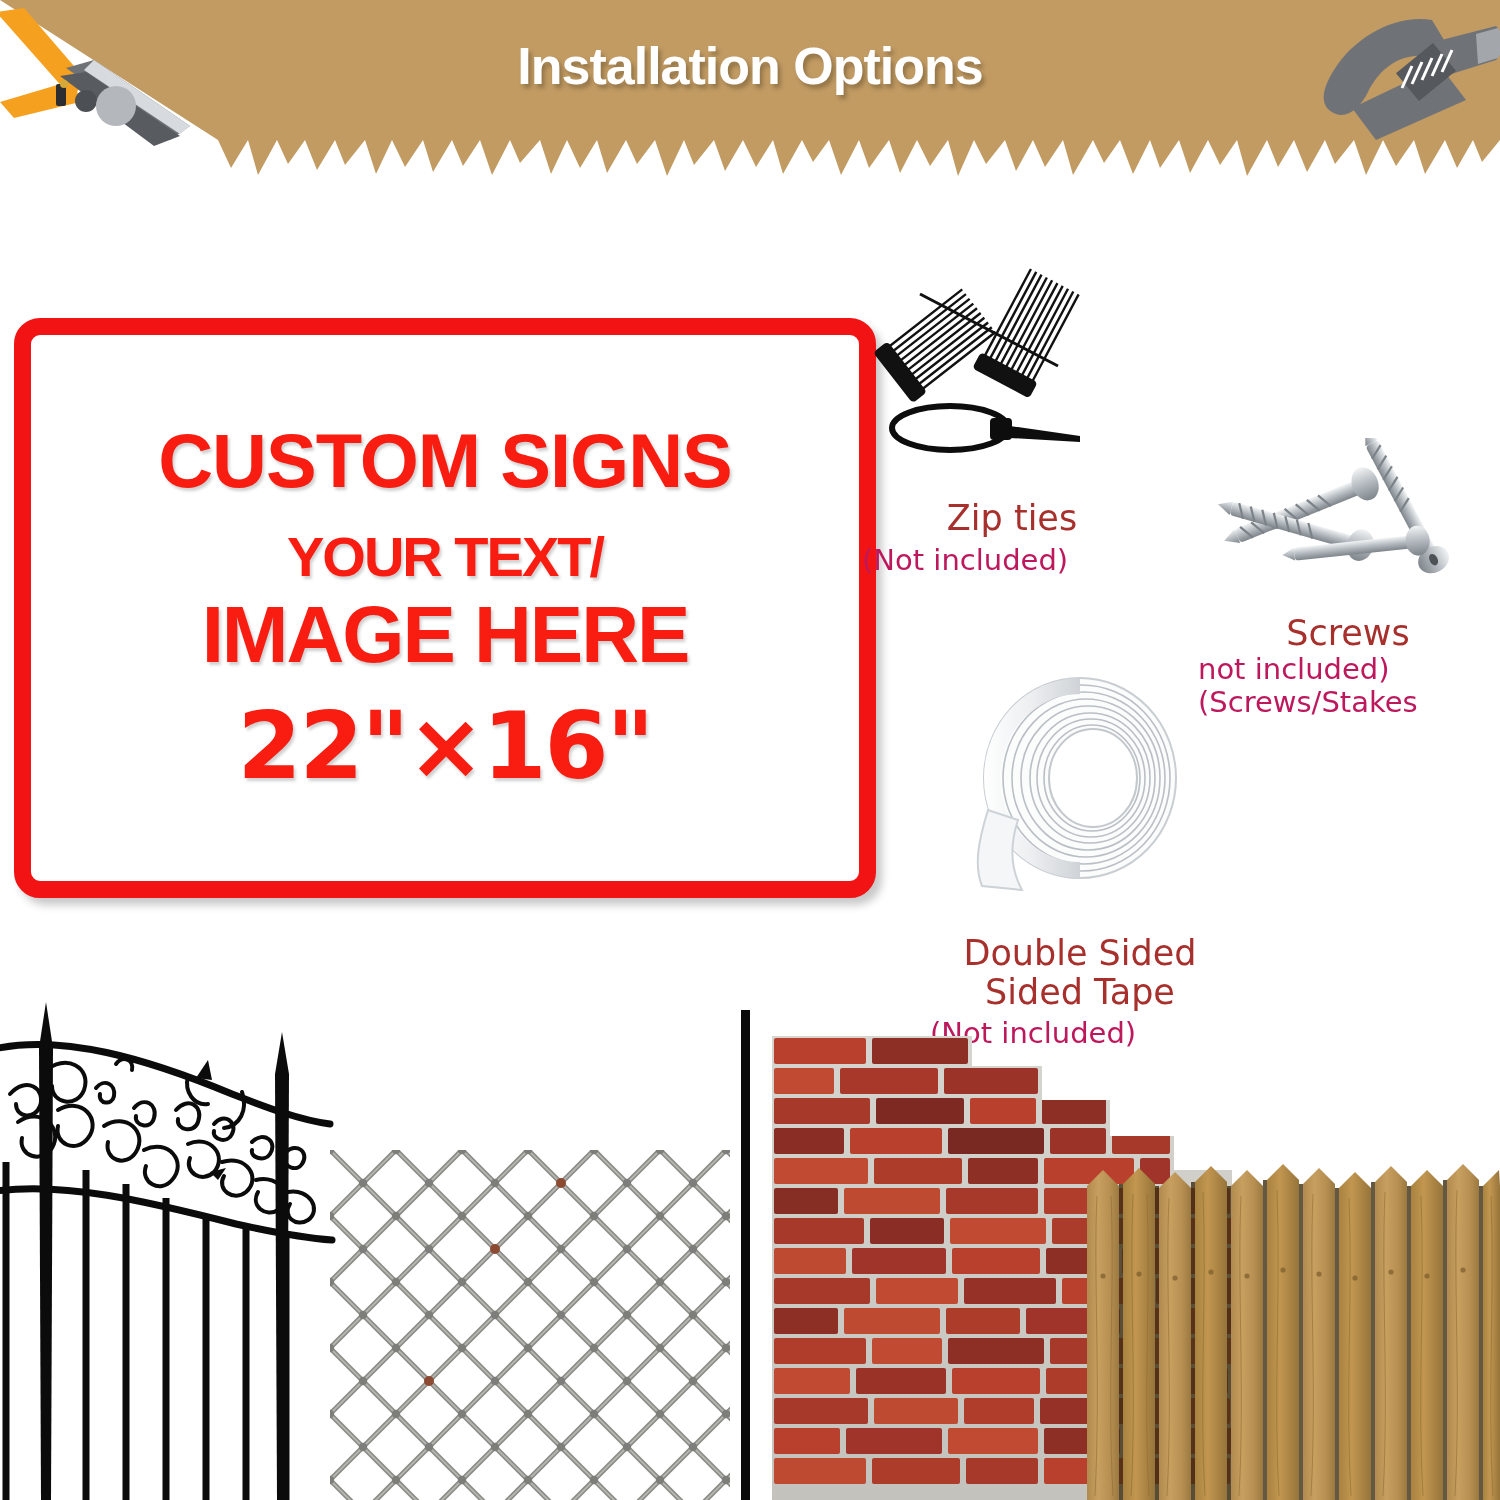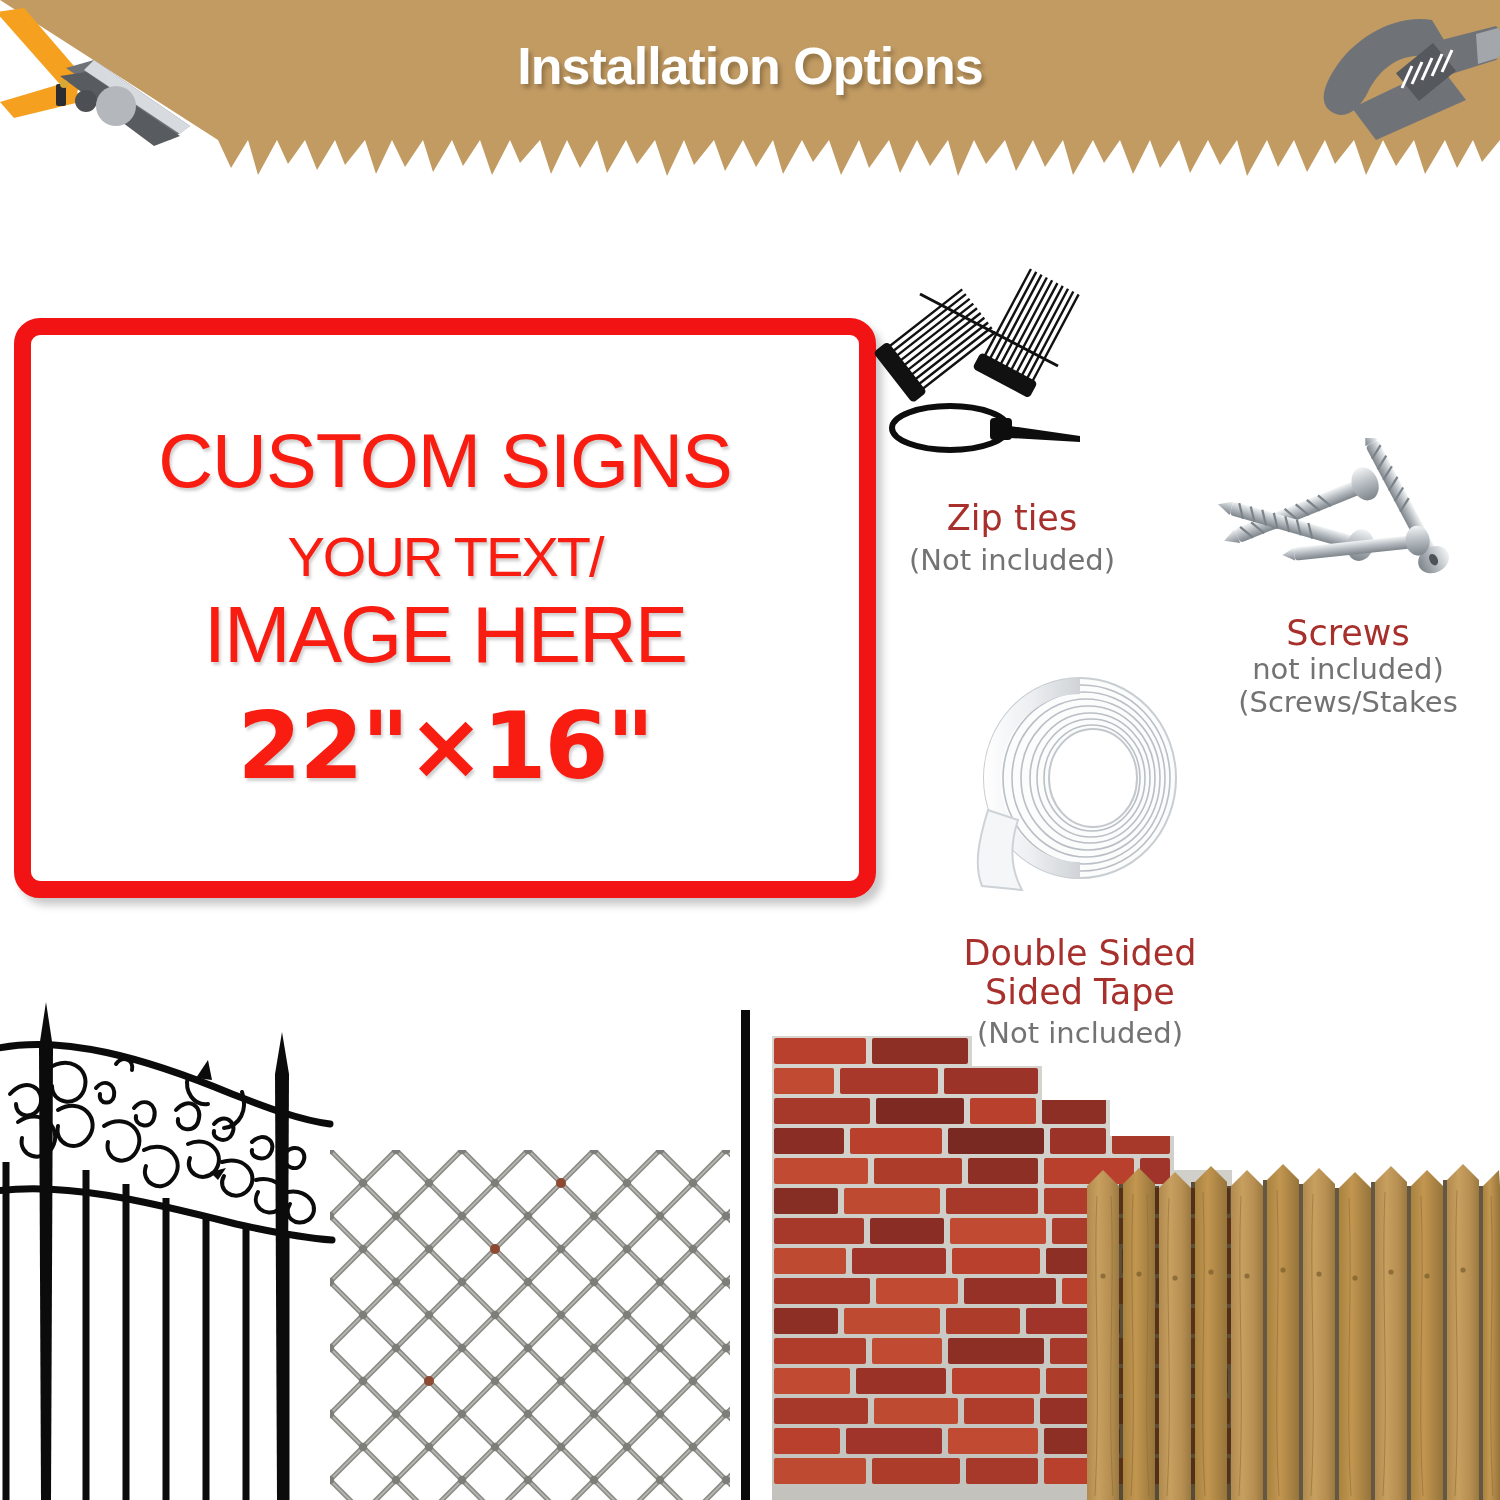--- a/index.html
+++ b/index.html
@@ -16,32 +16,32 @@
 
   
   #pliers-icon{position:absolute;left:-6px;top:6px;width:215px;height:160px;}
   #wrench-icon{position:absolute;left:1290px;top:4px;width:215px;height:160px;}
 
   
   #sign-panel{position:absolute;left:14px;top:318px;width:862px;height:580px;
       background:#ffffff;border:17px solid #f21414;border-radius:26px;
       box-sizing:border-box;box-shadow:6px 7px 9px rgba(0,0,0,.22);
       display:flex;flex-direction:column;align-items:center;justify-content:center;}
-  .sign-line{color:#f81c11;font-weight:normal;text-align:center;line-height:1.0;
+  .sign-line{color:#f81c11;font-weight:bold;text-align:center;line-height:1.0;
       text-shadow:2px 3px 3px rgba(120,120,120,.35);width:100%;}
   #sign-headline{font-size:76px;letter-spacing:-1px;margin-bottom:30px;}
   #sign-sub1{font-size:56px;letter-spacing:-2px;}
   #sign-sub2{font-size:80px;letter-spacing:-2px;margin-top:10px;}
   #sign-size{font-size:92px;margin-top:26px;letter-spacing:-2px;
       font-family:"DejaVu Sans",sans-serif;font-weight:bold;}
 
   
   .supply-label{text-align:center;color:#a8302c;font-size:35px;line-height:1.1;
       font-family:"DejaVu Sans",sans-serif;}
-  .supply-note{text-align:center;color:#737373;font-size:29px;line-height:1.15;
+  .supply-note{text-align:left;color:#be185d;font-size:29px;line-height:1.15;
       font-family:"DejaVu Sans",sans-serif;}
 
   #zipties-group{position:absolute;left:862px;top:268px;width:300px;}
   #zipties-art{width:300px;height:210px;position:relative;}
   #zipties-label{margin-top:17px;}
   #zipties-note{margin-top:6px;}
 
   #screws-group{position:absolute;left:1198px;top:438px;width:300px;}
   #screws-art{width:300px;height:150px;position:relative;}
   #screws-label{margin-top:22px;}

